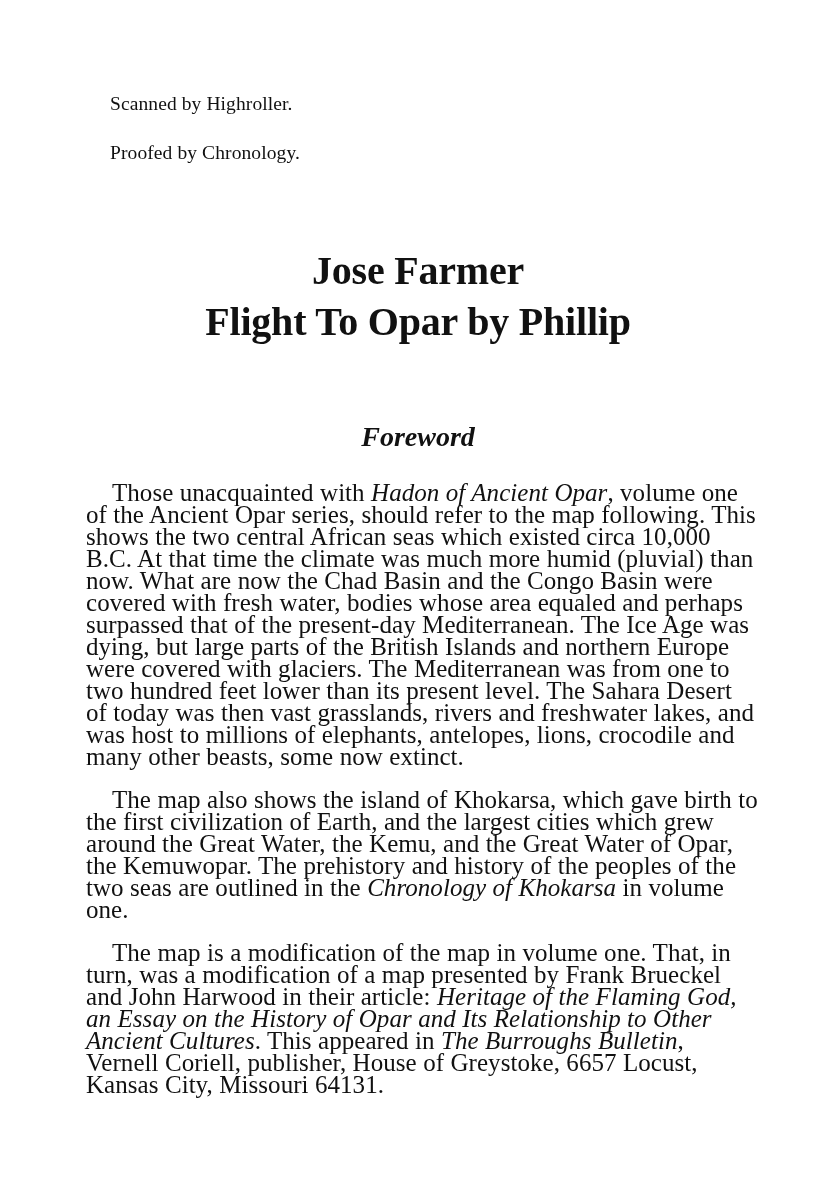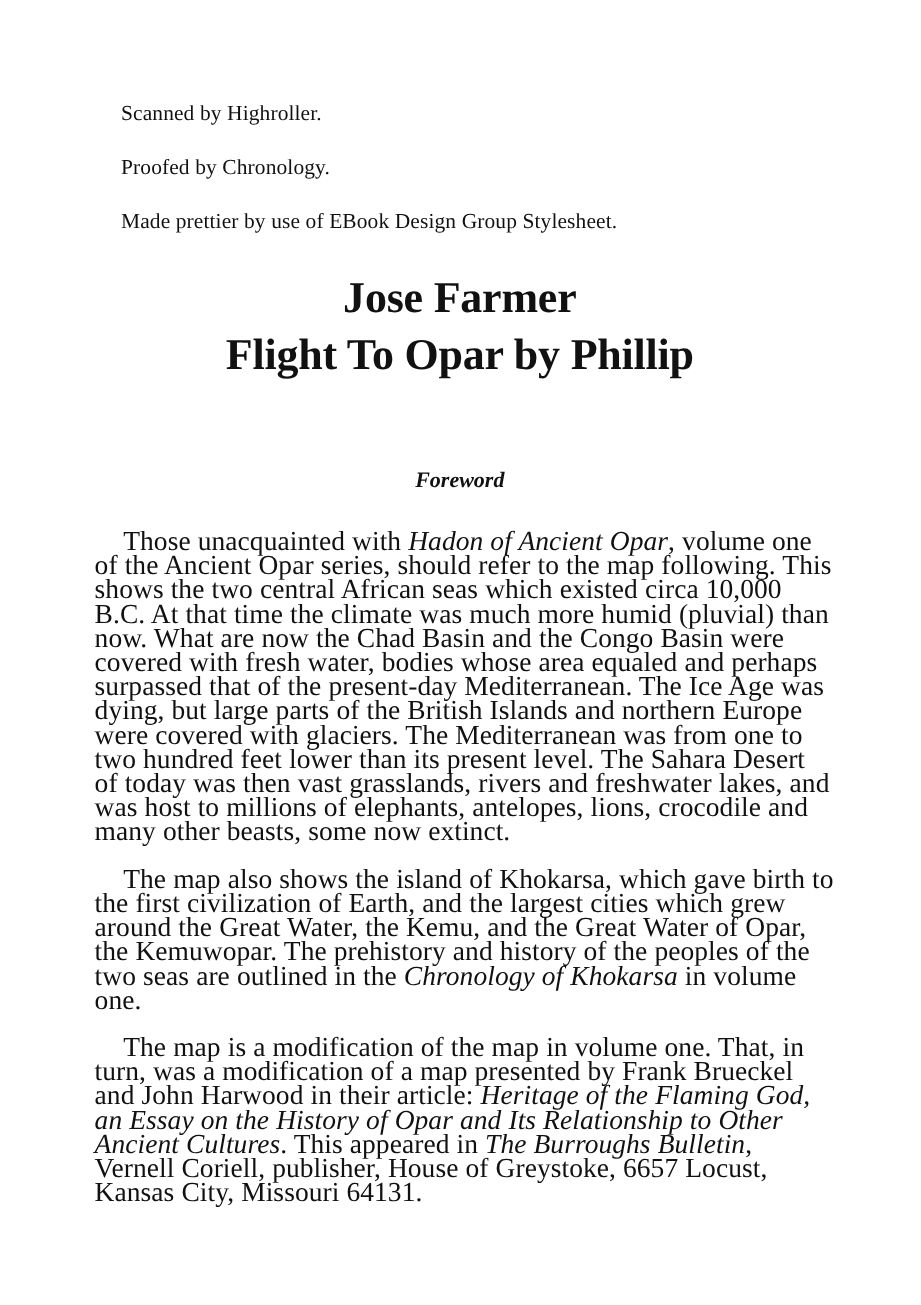--- a/index.html
+++ b/index.html
@@ -50,21 +50,21 @@
   }
   .book-title .t-line { display: block; }
 
   
   .section-heading {
     position: absolute;
     left: 88px;
     top: 420px;
     width: 660px;
     text-align: center;
-    font-size: 20px;
+    font-size: 28px;
     font-weight: 700;
     font-style: italic;
     line-height: 34px;
     margin: 0;
   }
 
   
   .body-copy {
     position: absolute;
     left: 86px;
@@ -94,21 +94,20 @@
   }
 </style>
 </head>
 <body>
 
 <div class="page">
 
   <div class="credits">
     <p class="credit-line">Scanned by Highroller.</p>
     <p class="credit-line">Proofed by Chronology.</p>
-    <p class="credit-line">Made prettier by use of EBook Design Group Stylesheet.</p>
   </div>
 
   <h1 class="book-title">
     <span class="t-line">Jose Farmer</span>
     <span class="t-line">Flight To Opar by Phillip</span>
   </h1>
 
   <h2 class="section-heading">Foreword</h2>
 
   <div class="body-copy">

